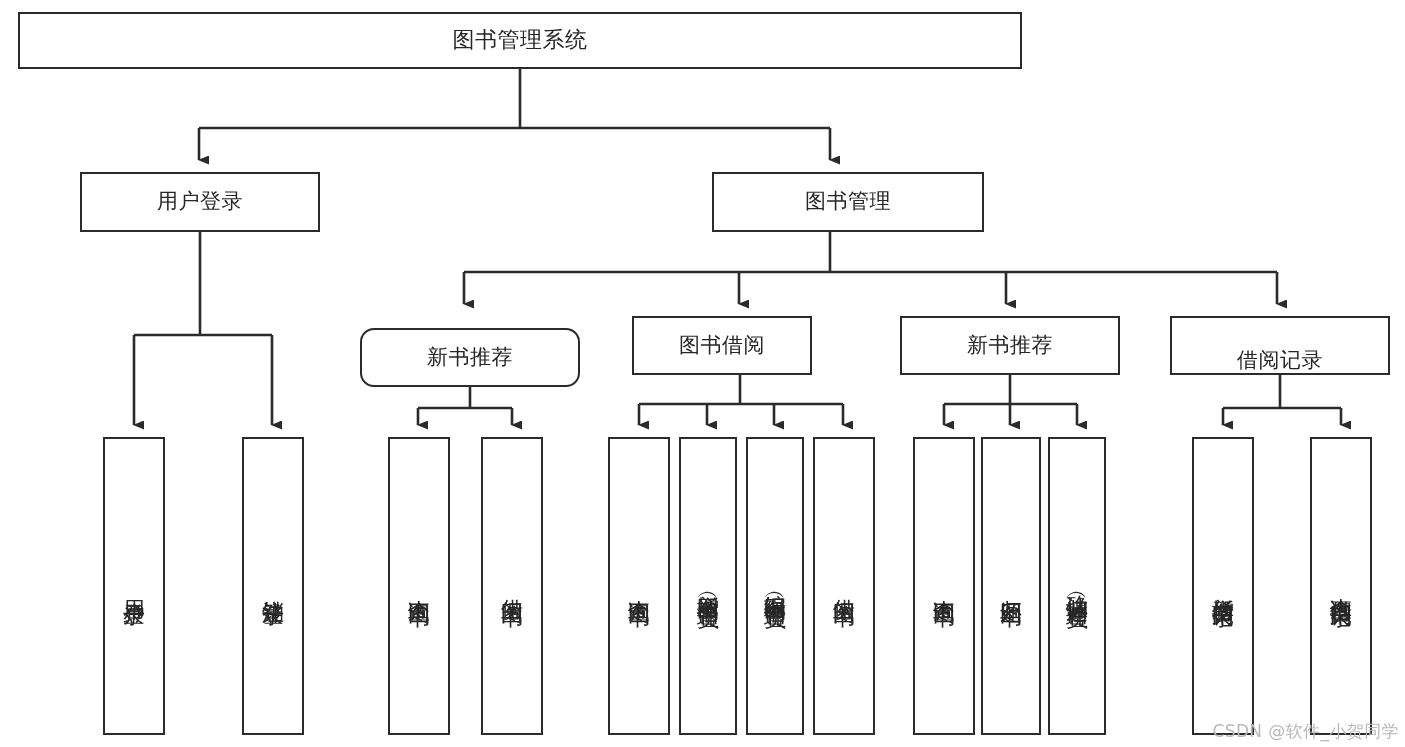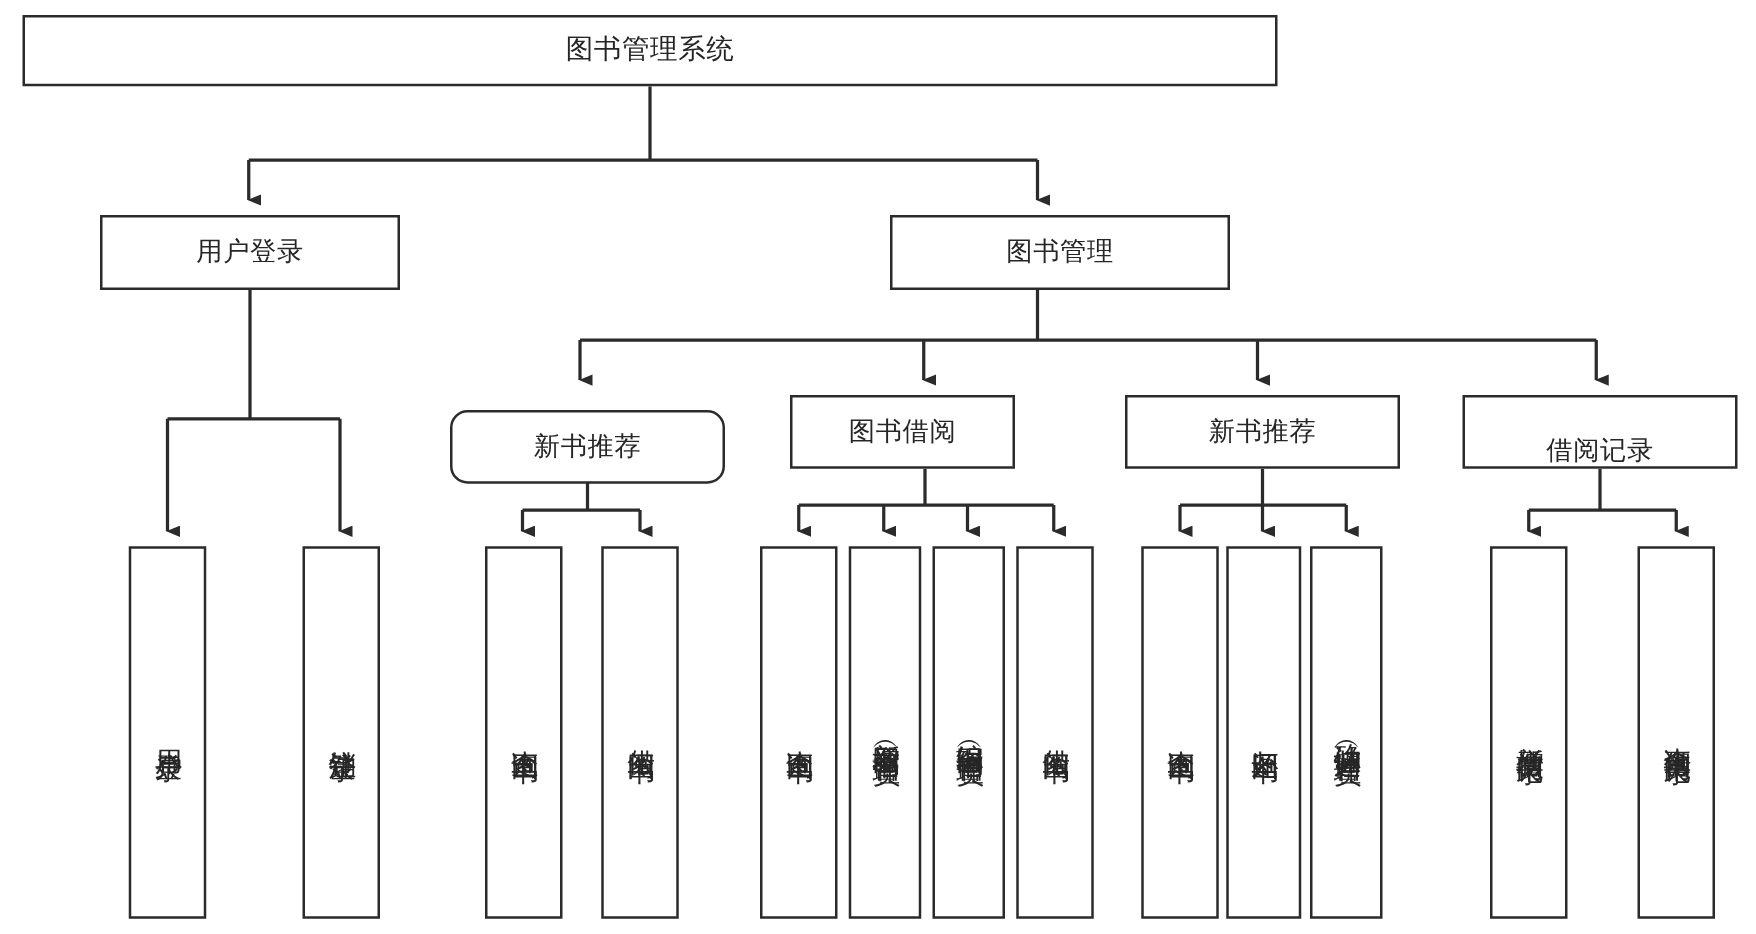--- a/index.html
+++ b/index.html
@@ -178,13 +178,14 @@
         <span class="node-label">确认归还（管理员）</span>
       </div>
       <div class="node-box vertical" style="left: 1192px; top: 437px; width: 62px; height: 298px;">
         <span class="node-label">新增借阅记录</span>
       </div>
       <div class="node-box vertical" style="left: 1310px; top: 437px; width: 62px; height: 298px;">
         <span class="node-label">查询借阅记录</span>
       </div>
     </div>
 
+  <div class="watermark">CSDN @软件_小贺同学</div>
 </div>
 
 </body></html>

